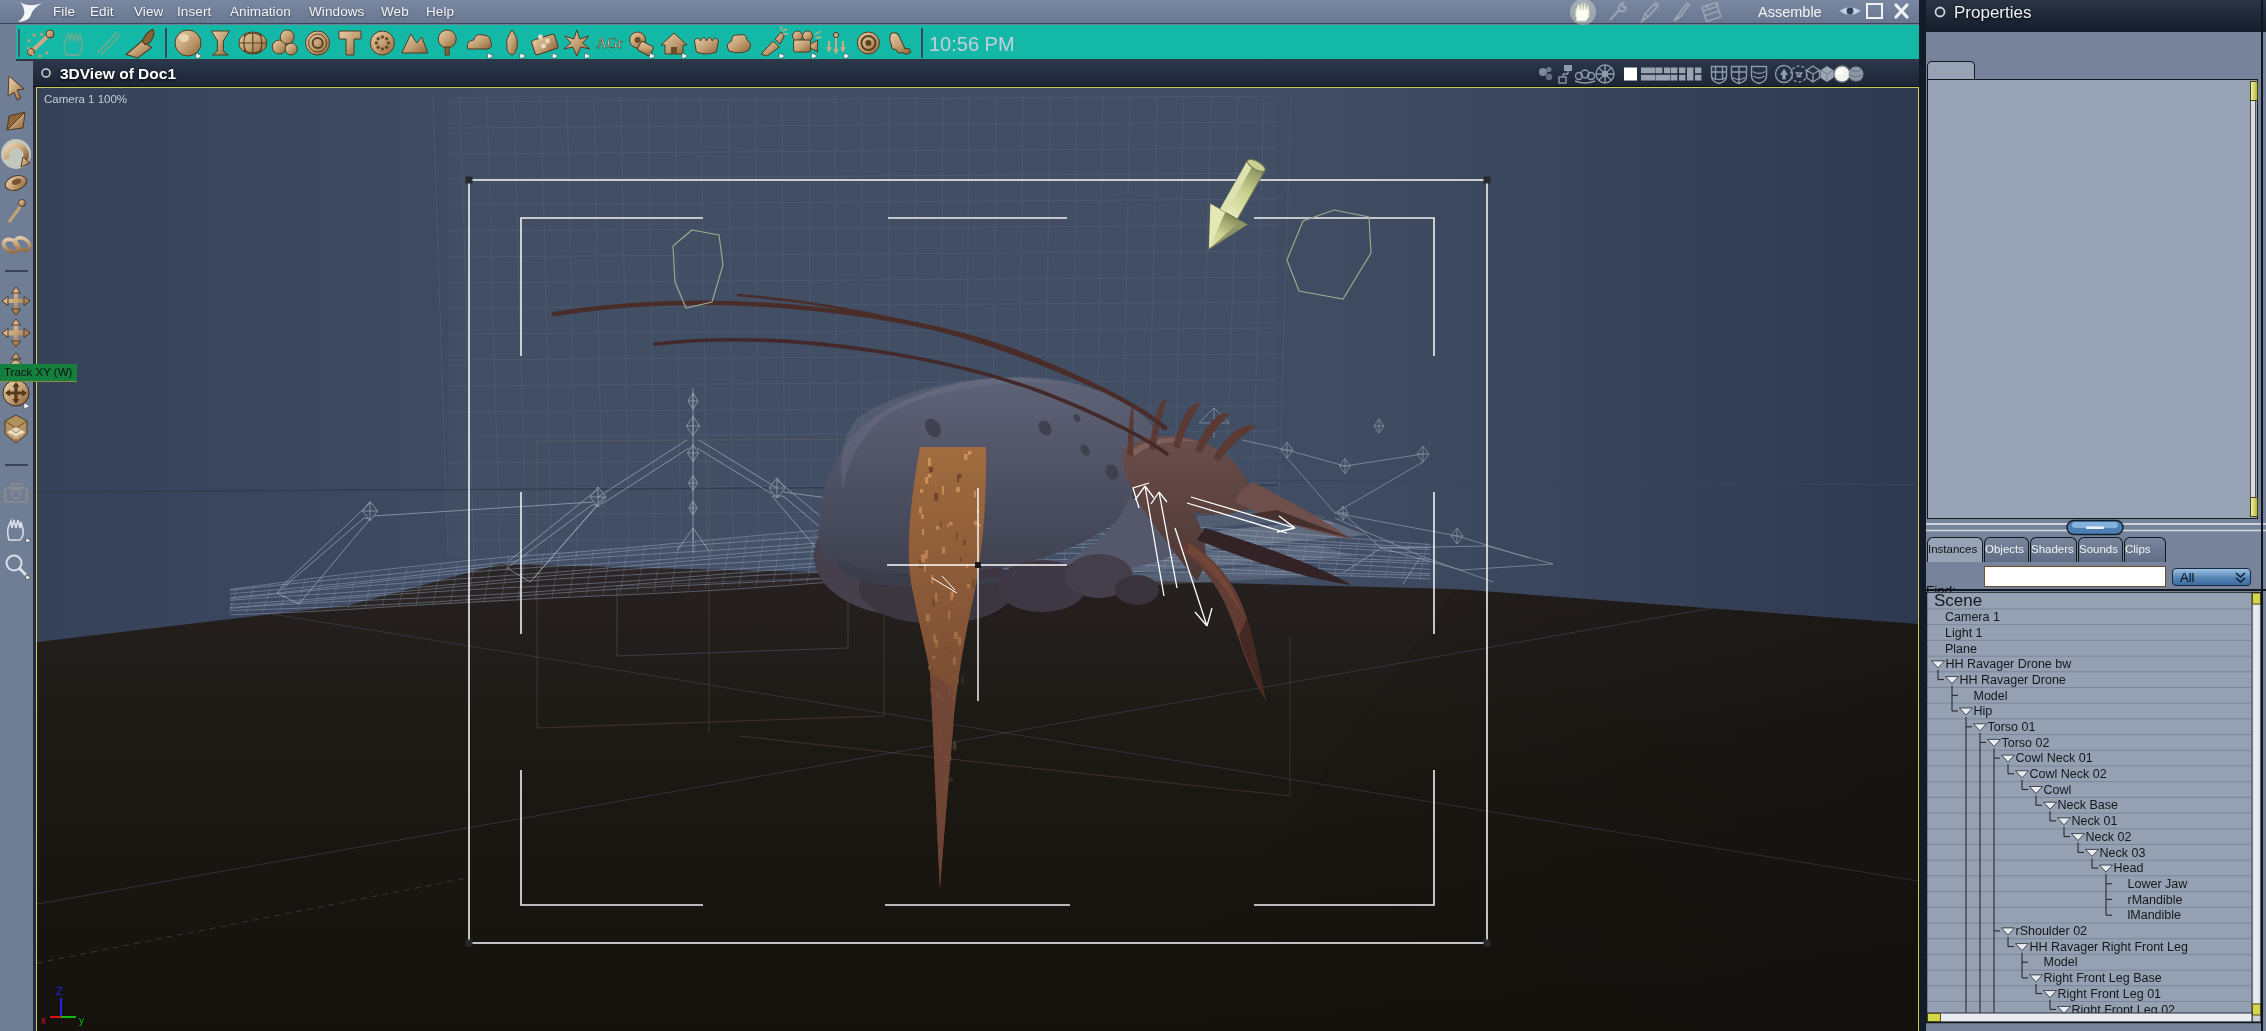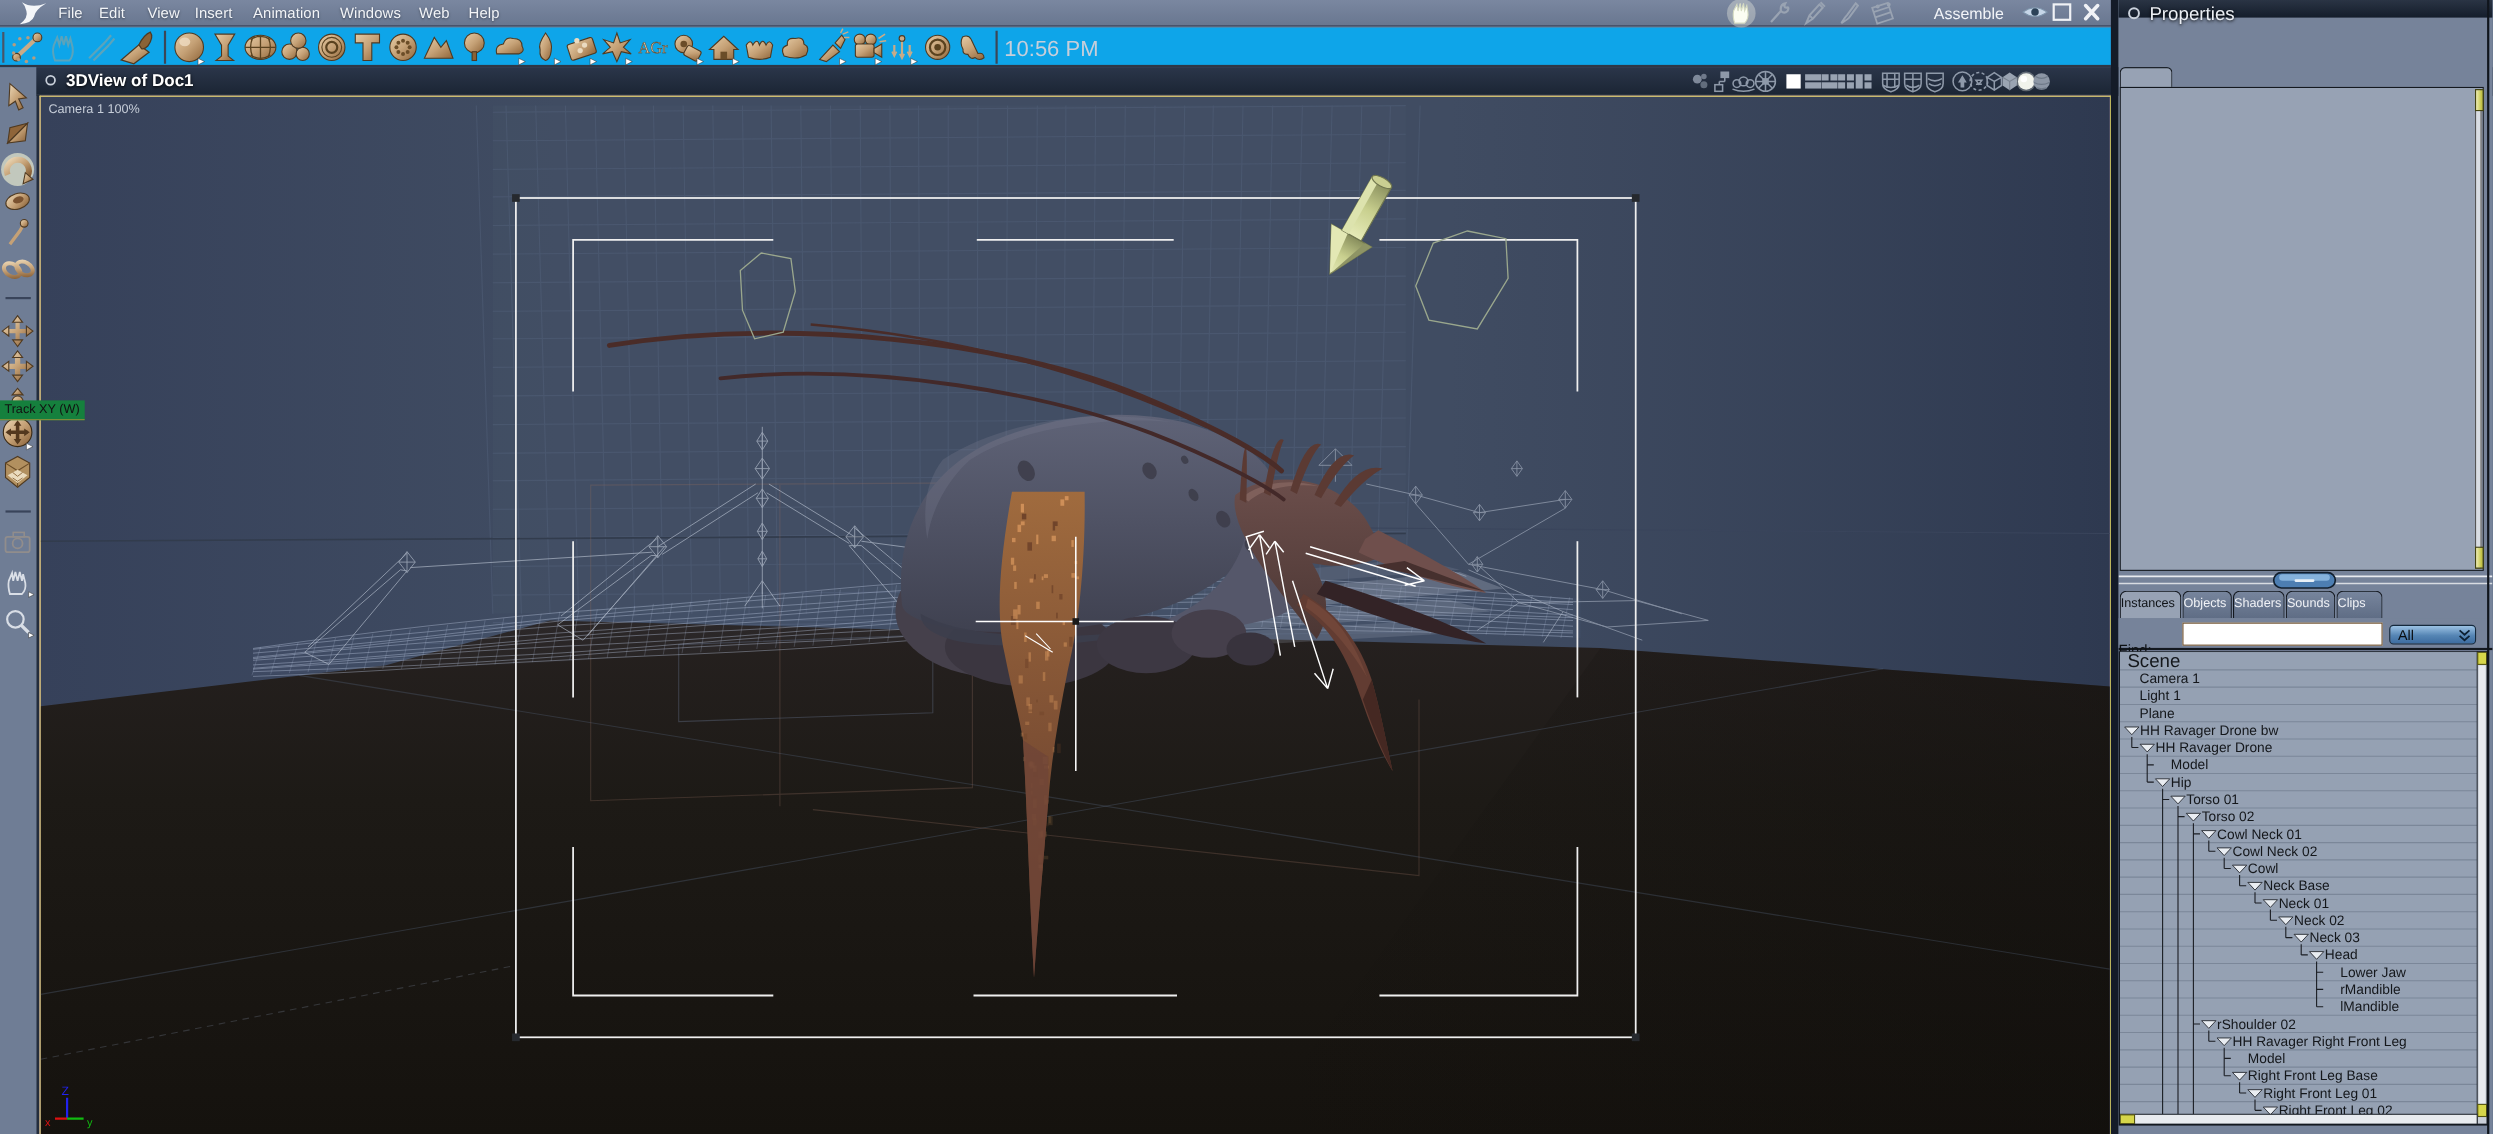--- a/index.html
+++ b/index.html
@@ -1,26 +1,26 @@
 <!DOCTYPE html>
 <html><head><meta charset="utf-8"><title>3D</title><style>
 *{margin:0;padding:0;box-sizing:border-box}
 html,body{width:2266px;height:1031px;overflow:hidden;background:#6F7D95;font-family:"Liberation Sans",sans-serif;position:relative}
 .abs{position:absolute}
 #menubar{left:0;top:0;width:1919px;height:24px;background:linear-gradient(#7A87A0,#697790);border-bottom:1px solid #39445A}
 .menuitem{position:absolute;top:4px;color:#F3F5F8;font-size:13.5px;letter-spacing:.1px;text-shadow:0 1px 2px rgba(20,25,35,.55)}
-#toolbar{left:0;top:25px;width:1919px;height:36px;background:#0ea5e9;border-bottom:2px solid #2E3746}
+#toolbar{left:16px;top:25px;width:1919px;height:36px;background:#14b8a6;border-bottom:2px solid #2E3746}
 #lefttools{left:0;top:63px;width:33px;height:968px;background:#6F7D95}
 #titlebar{left:33px;top:61px;width:2266px;height:26px;background:linear-gradient(#2B364A,#1B2534);border-bottom:1px solid #0e141d}
 #titlebar .tt{position:absolute;left:27px;top:4px;color:#FFFFFF;font-size:15.5px;font-weight:bold;text-shadow:0 1px 3px #000}
 #viewport{left:36px;top:87px;width:1883px;height:944px;border-left:1px solid #CBCB58;border-top:1px solid #CBCB58;border-right:1px solid #CBCB58;background:#f9a8d4}
 #vpdark{left:33px;top:87px;width:3px;height:944px;background:#232C3C}
 #rightdark{left:1919px;top:0;width:7px;height:1031px;background:#141B28}
 #rightpanel{left:1926px;top:0;width:340px;height:1031px;background:#76839A;border-right:3px solid #76839A}
-#prophead{left:0;top:0;width:340px;height:16px;background:linear-gradient(#2A3444,#141D2B)}
+#prophead{left:0;top:0;width:340px;height:32px;background:linear-gradient(#2A3444,#141D2B)}
 #prophead .pt{position:absolute;left:28px;top:3px;color:#EDF0F5;font-size:17px;text-shadow:0 1px 3px #000}
 #grouprow{left:0;top:24px;width:340px;height:38px;color:#F4F6F9;font-size:13px}
 #bigpanel{left:1px;top:79px;width:331px;height:440px;background:#97A2B4;border:1px solid #13181f}
 #tabnub{left:1px;top:61px;width:48px;height:19px;background:#97A2B4;border:1px solid #13181f;border-bottom:none;border-radius:5px 5px 0 0}
 .ptrack{left:324px;top:81px;width:6px;height:436px;background:#D9DDE3;border:1px solid #555}
 .ycap{background:linear-gradient(90deg,#EFEFB0,#B9B931);border:1px solid #43430f}
 .tab{position:absolute;top:537px;height:25px;border:1px solid #13181f;border-bottom:none;border-radius:6px 6px 0 0;font-size:11.5px;color:#F0F2F6;padding-top:5px;overflow:hidden}
 .tabsel{background:#97A2B4;color:#101317}
 .tabun{background:linear-gradient(#77859D,#5F6D85)}
 #findrow{left:0;top:562px;width:340px;height:29px;background:#76839A;border-bottom:2px solid #13181f}

